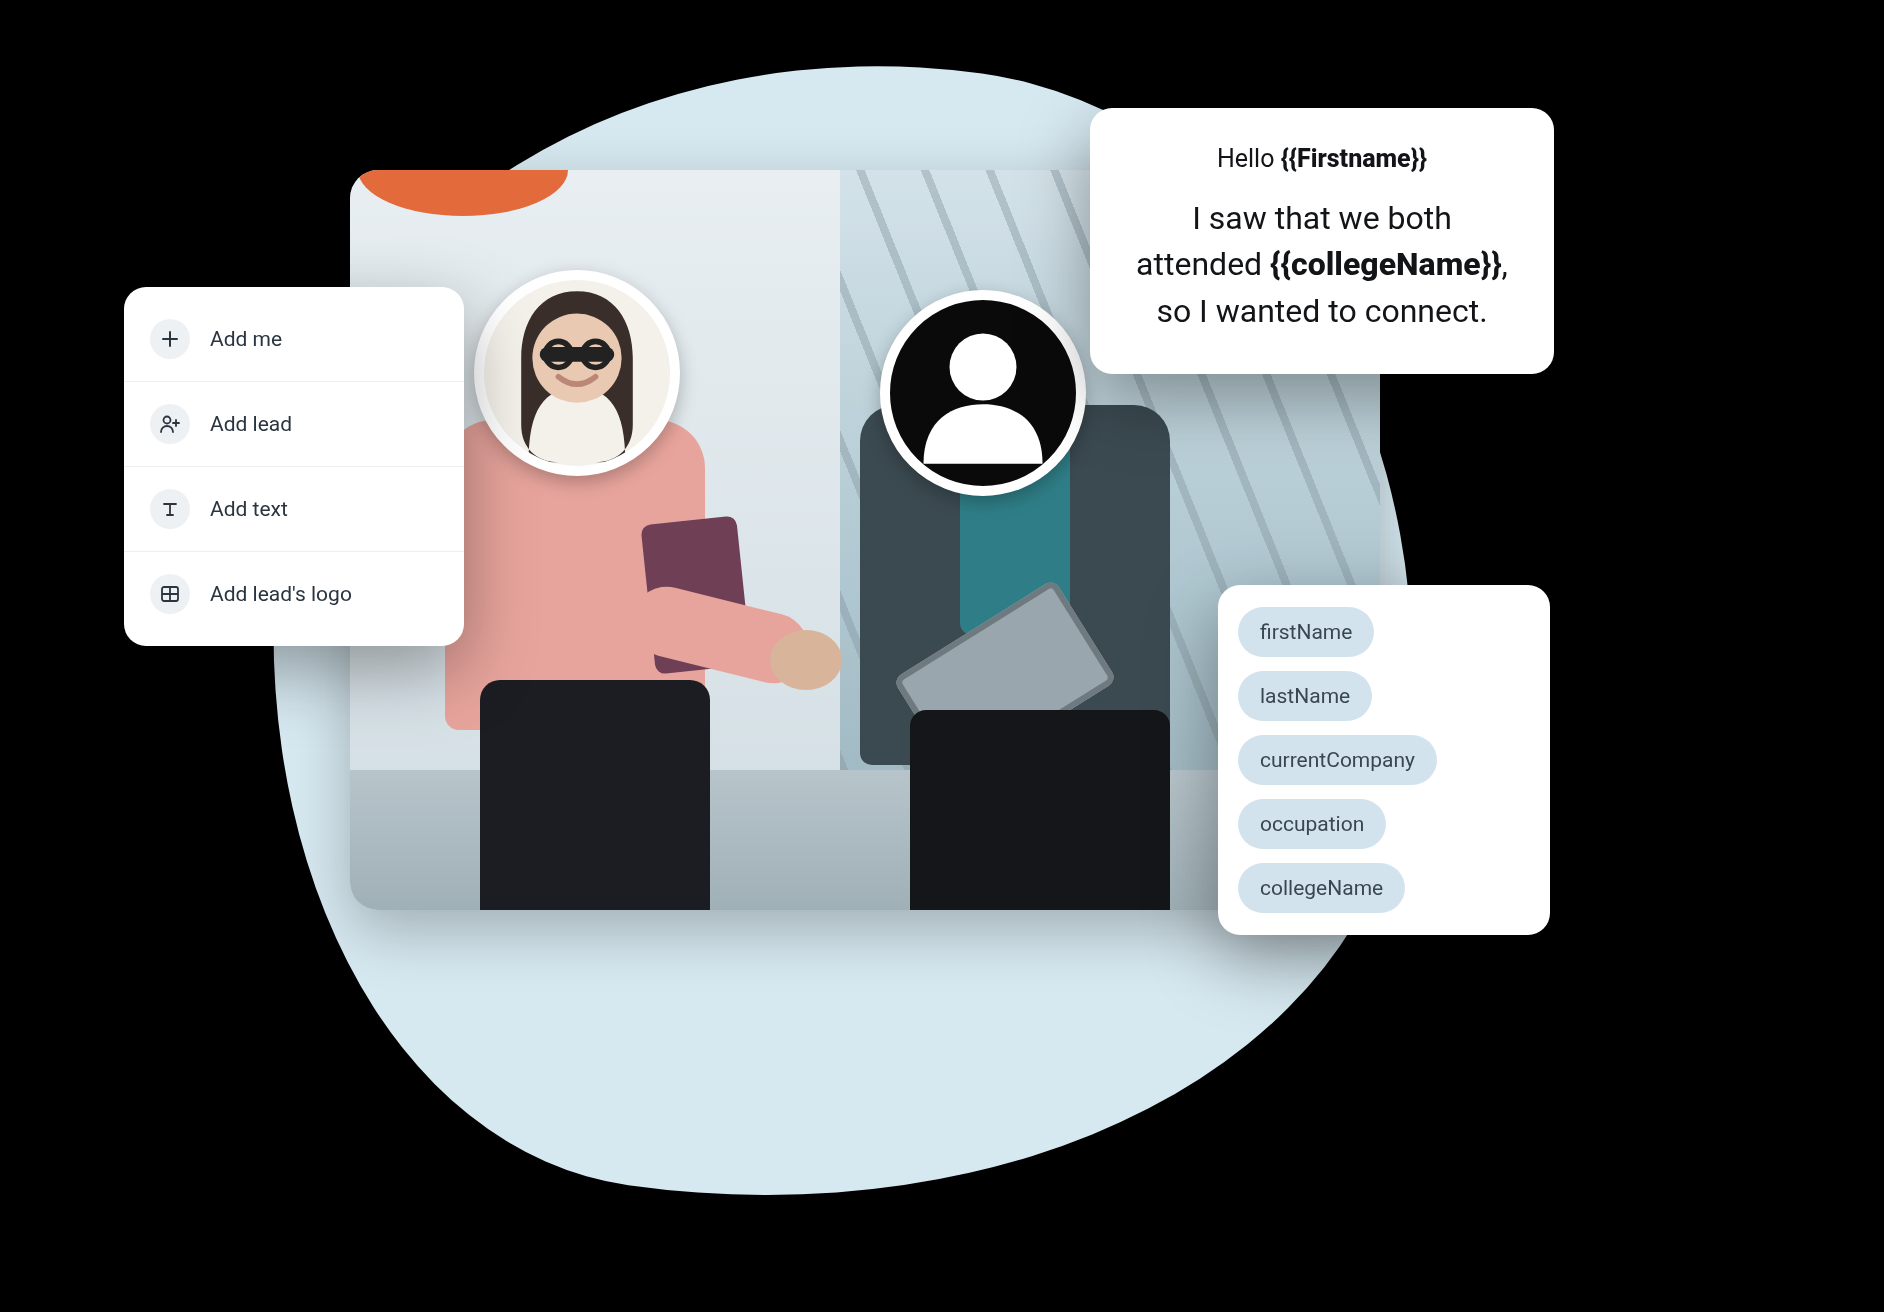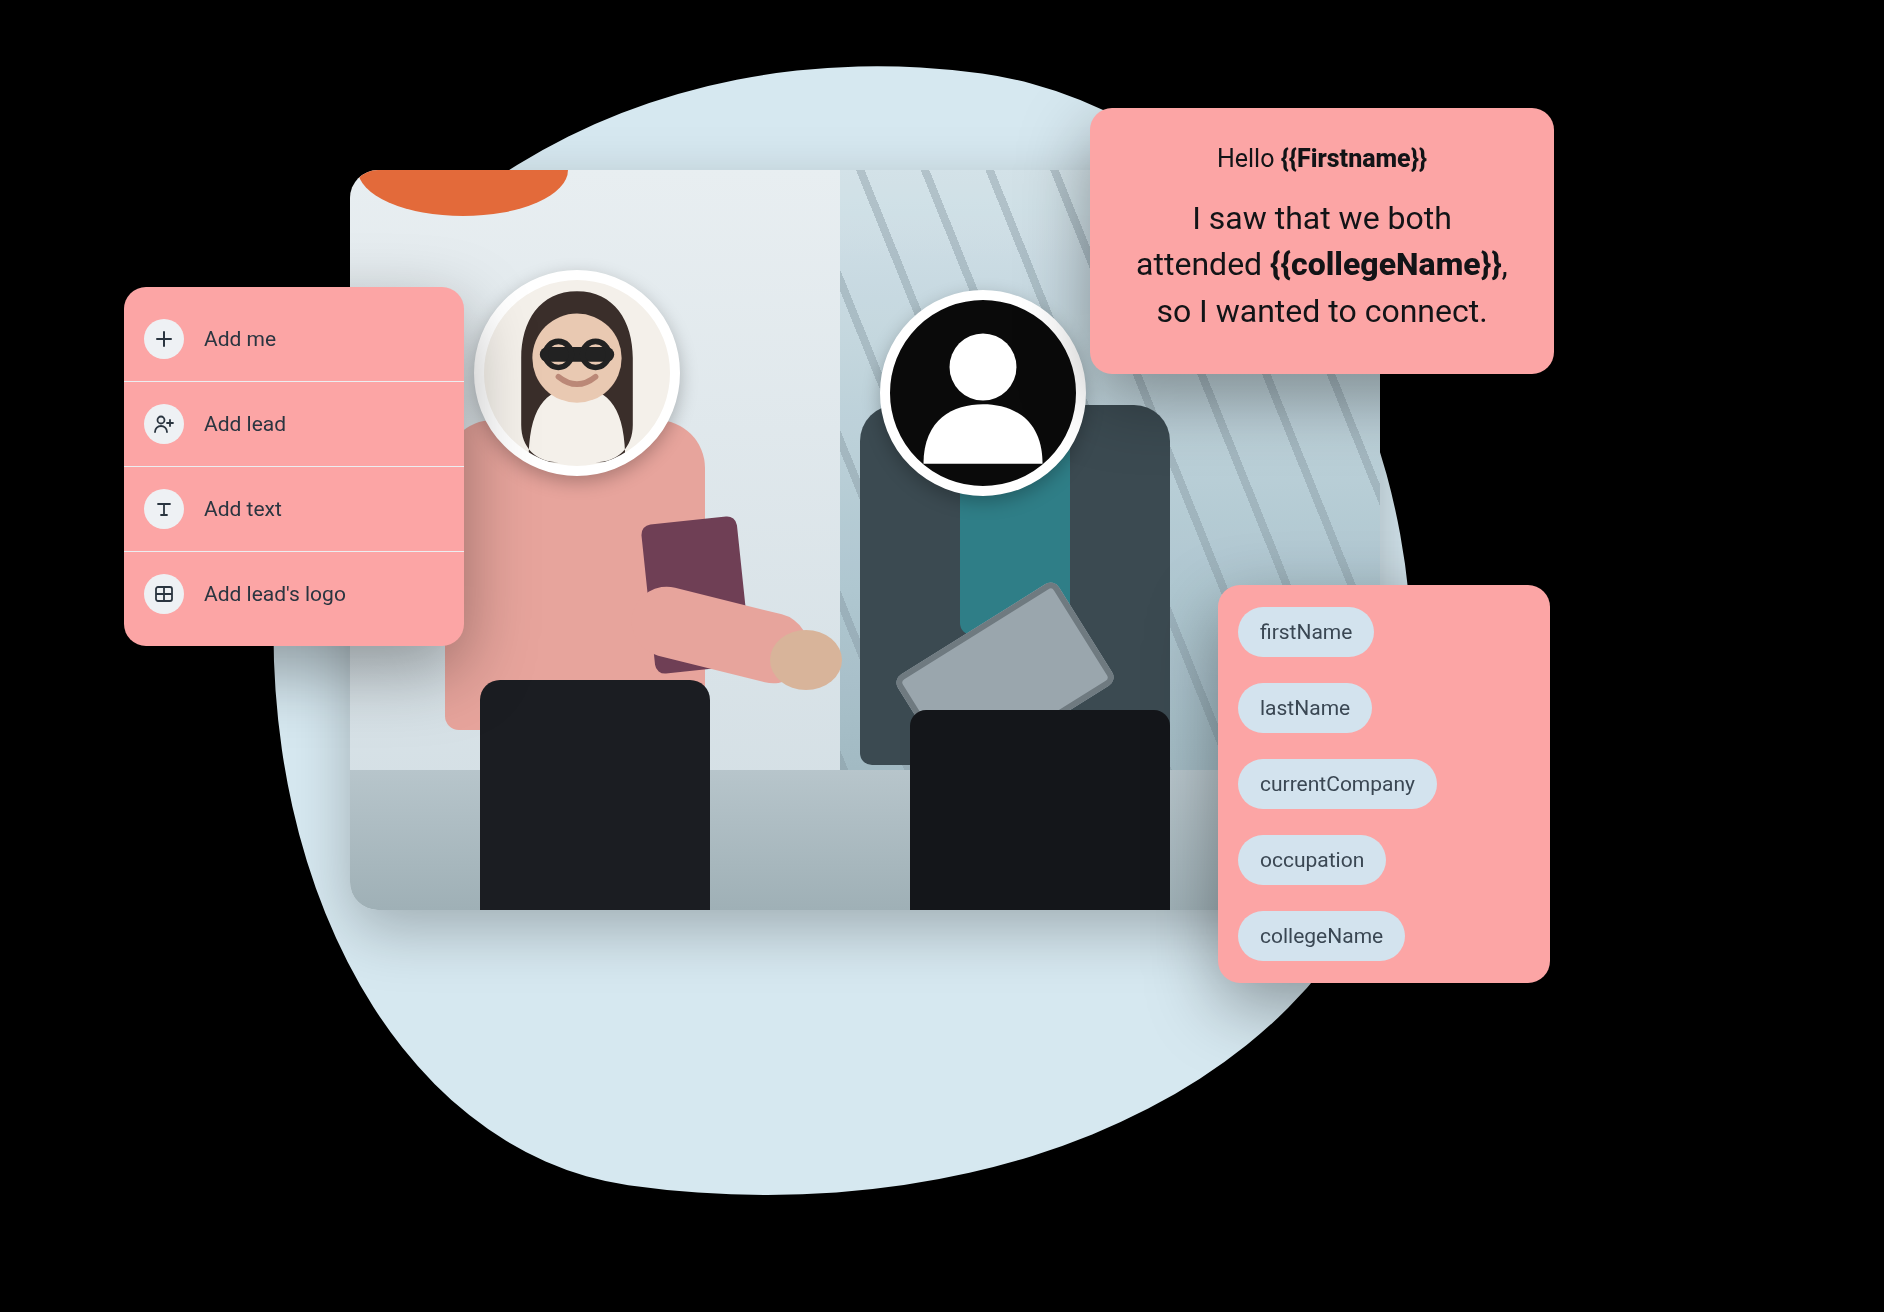--- a/index.html
+++ b/index.html
@@ -194,35 +194,35 @@
       width: 206px;
       height: 206px;
       background: #0a0a0a;
     }
     .face-right svg {
       position: absolute;
       inset: 0;
     }
     .panel {
       position: absolute;
-      background: #fca5a5;
+      background: #ffffff;
       border-radius: 22px;
       box-shadow: 0 24px 70px rgba(0,0,0,0.35);
     }
     .menu-panel {
       left: 124px;
       top: 287px;
       width: 340px;
       padding: 10px 0;
     }
     .menu-item {
       display: flex;
       align-items: center;
       gap: 20px;
-      padding: 22px 20px;
+      padding: 22px 26px;
       border-bottom: 1px solid #eceef1;
       cursor: pointer;
       color: #2a3540;
       font-size: 21px;
     }
     .menu-item:last-child {
       border-bottom: none;
     }
     .menu-icon {
       width: 40px;
@@ -254,21 +254,21 @@
     .bold {
       font-weight: 800;
     }
     .vars-panel {
       left: 1218px;
       top: 585px;
       width: 332px;
       padding: 22px 20px;
       display: flex;
       flex-direction: column;
-      gap: 26px;
+      gap: 14px;
     }
     .var-pill {
       align-self: flex-start;
       background: #d3e3ee;
       color: #3a4753;
       border-radius: 999px;
       padding: 13px 22px;
       font-size: 21px;
       cursor: pointer;
     }

